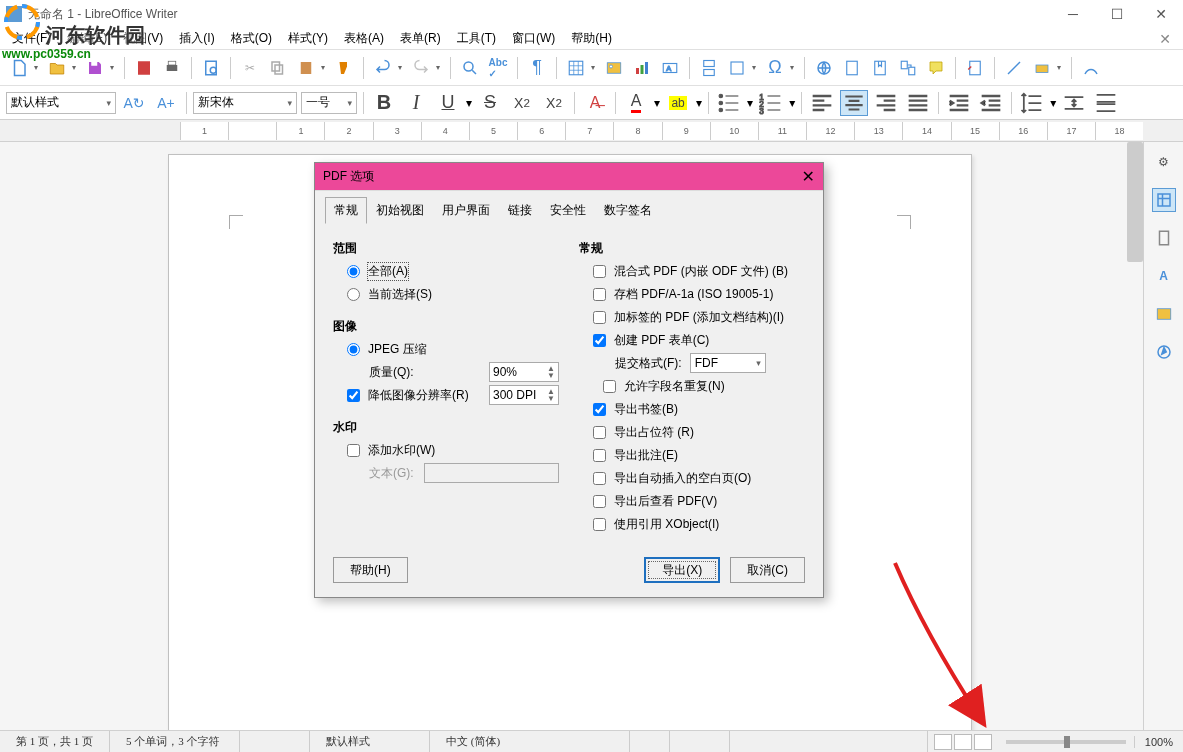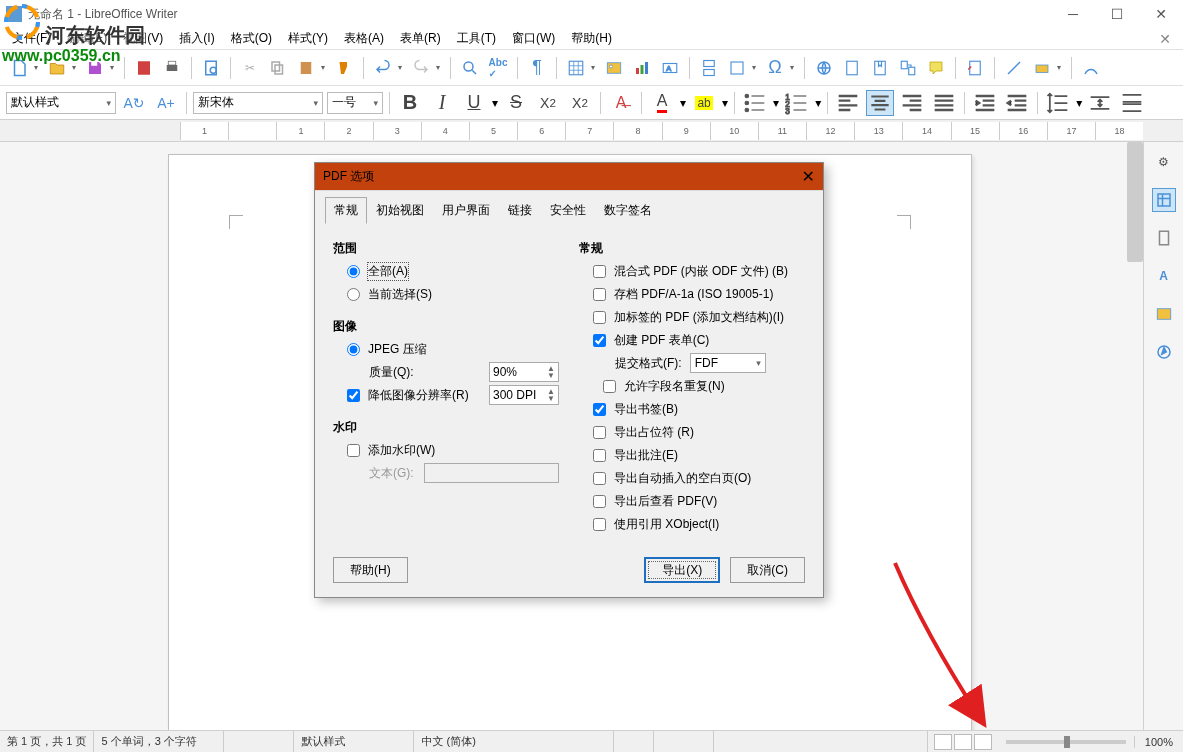--- a/index.html
+++ b/index.html
@@ -9,21 +9,21 @@
 .titlebar { height: 28px; background: #fff; display: flex; align-items: center; padding: 0 6px; position: relative; }
 .titlebar .doc-icon { width: 16px; height: 16px; background: #5b9bd5; margin-right: 6px; }
 .titlebar .title-text { font-size: 12px; color: #555; }
 .titlebar .wincontrols { position: absolute; right: 0; top: 0; display: flex; }
 .titlebar .wincontrols div { width: 44px; height: 28px; display: flex; align-items: center; justify-content: center; color: #555; font-size: 14px; }
 
 
 .watermark { position: absolute; top: 2px; left: 2px; z-index: 50; pointer-events: none; }
 .watermark .logo-text { font-family: "SimHei", sans-serif; font-size: 20px; font-weight: bold; color: #333; text-shadow: 0 0 4px #fff; }
 .watermark .logo-icon { width: 40px; height: 40px; display: inline-block; }
-.watermark .url { color: #0a8a0a; font-size: 16px; font-weight: bold; margin-top: -2px; }
+.watermark .url { color: #0a8a0a; font-size: 12px; font-weight: bold; margin-top: -2px; }
 
 
 .menubar { height: 22px; display: flex; align-items: center; padding: 0 6px; border-bottom: 1px solid #e0e0e0; gap: 4px; }
 .menubar span { padding: 2px 6px; font-size: 12px; cursor: default; }
 
 
 .toolbar { height: 36px; display: flex; align-items: center; padding: 0 6px; border-bottom: 1px solid #e0e0e0; gap: 2px; }
 .toolbar .tb-btn { width: 26px; height: 26px; display: flex; align-items: center; justify-content: center; color: #4a90d9; }
 .toolbar .tb-btn svg { width: 18px; height: 18px; }
 .toolbar .sep { width: 1px; height: 22px; background: #ccc; margin: 0 4px; }
@@ -51,30 +51,30 @@
 
 
 .sidebar { position: absolute; right: 0; top: 142px; width: 40px; bottom: 22px; background: #f5f5f5; border-left: 1px solid #d0d0d0; display: flex; flex-direction: column; align-items: center; padding-top: 8px; gap: 14px; }
 .sidebar .sb-btn { width: 24px; height: 24px; display: flex; align-items: center; justify-content: center; color: #555; }
 .sidebar .sb-btn.active { background: #cde6f7; border: 1px solid #5b9bd5; }
 
 .vscroll-ind { position: absolute; right: 40px; top: 142px; width: 16px; height: 120px; background: #ccc; border-radius: 2px; }
 
 
 .statusbar { position: absolute; left: 0; right: 0; bottom: 0; height: 22px; background: #f0f0f0; border-top: 1px solid #d0d0d0; display: flex; align-items: center; font-size: 11px; color: #333; }
-.statusbar .cell { padding: 0 7px; border-right: 1px solid #ccc; height: 100%; display: flex; align-items: center; }
+.statusbar .cell { padding: 0 16px; border-right: 1px solid #ccc; height: 100%; display: flex; align-items: center; font-family: Liberation Serif, serif; }
 .statusbar .flex { flex: 1; }
 .statusbar .views { display: flex; gap: 2px; padding: 0 6px; }
 .statusbar .views .vbtn { width: 18px; height: 16px; border: 1px solid #bbb; background: #fff; }
 .statusbar .zoomsl { width: 120px; height: 4px; background: #ccc; position: relative; margin: 0 8px; }
 .statusbar .zoomsl .thumb { position: absolute; top: -4px; left: 58px; width: 6px; height: 12px; background: #888; }
 
 
 .dialog { position: absolute; left: 314px; top: 162px; width: 510px; background: #f0f0f0; border: 1px solid #888; box-shadow: 4px 4px 10px rgba(0,0,0,.25); z-index: 100; font-size: 12px; }
-.dialog .dlg-title { height: 28px; display: flex; align-items: center; padding: 0 8px; background: #c2410c; border-bottom: 1px solid #ddd; }
+.dialog .dlg-title { height: 28px; display: flex; align-items: center; padding: 0 8px; background: #ec4899; border-bottom: 1px solid #ddd; }
 .dialog .dlg-title .close { margin-left: auto; font-size: 16px; cursor: pointer; }
 .dialog .tabs { display: flex; background: #f0f0f0; padding: 6px 10px 0 10px; }
 .dialog .tabs .tab { padding: 4px 8px; border: 1px solid transparent; cursor: pointer; }
 .dialog .tabs .tab.active { background: #f0f0f0; border: 1px solid #aaa; border-bottom: 1px solid #f0f0f0; }
 .dialog .body { padding: 10px 18px; display: flex; gap: 20px; }
 .dialog .col { flex: 1; }
 .dialog .section-title { font-weight: bold; margin: 6px 0 4px 0; }
 .dialog .row { display: flex; align-items: center; margin: 3px 0 3px 14px; gap: 4px; min-height: 20px; }
 .dialog .row.indent2 { margin-left: 36px; }
 .dialog input[type=radio], .dialog input[type=checkbox] { margin-right: 4px; }
@@ -309,21 +309,21 @@
 </div>
 
 <div class="formatbar">
   <div class="combo" style="width:110px">
       <span>默认样式</span>
       <span class="arrow">▾</span>
     </div>
   <div class="fb-btn" style="color:#4a90d9;font-size:14px">A↻</div>
   <div class="fb-btn" style="color:#4a90d9;font-size:14px">A+</div>
   <div class="sep"></div>
-  <div class="combo" style="width:130px">
+  <div class="combo" style="width:104px">
       <span>新宋体</span>
       <span class="arrow">▾</span>
     </div>
   <div class="combo" style="width:56px">
       <span>一号</span>
       <span class="arrow">▾</span>
     </div>
   <div class="sep"></div>
   <div class="fb-btn" style="font-weight:bold;font-size:20px">B</div>
   <div class="fb-btn" style="font-style:italic;font-size:20px;font-family:serif">I</div>

